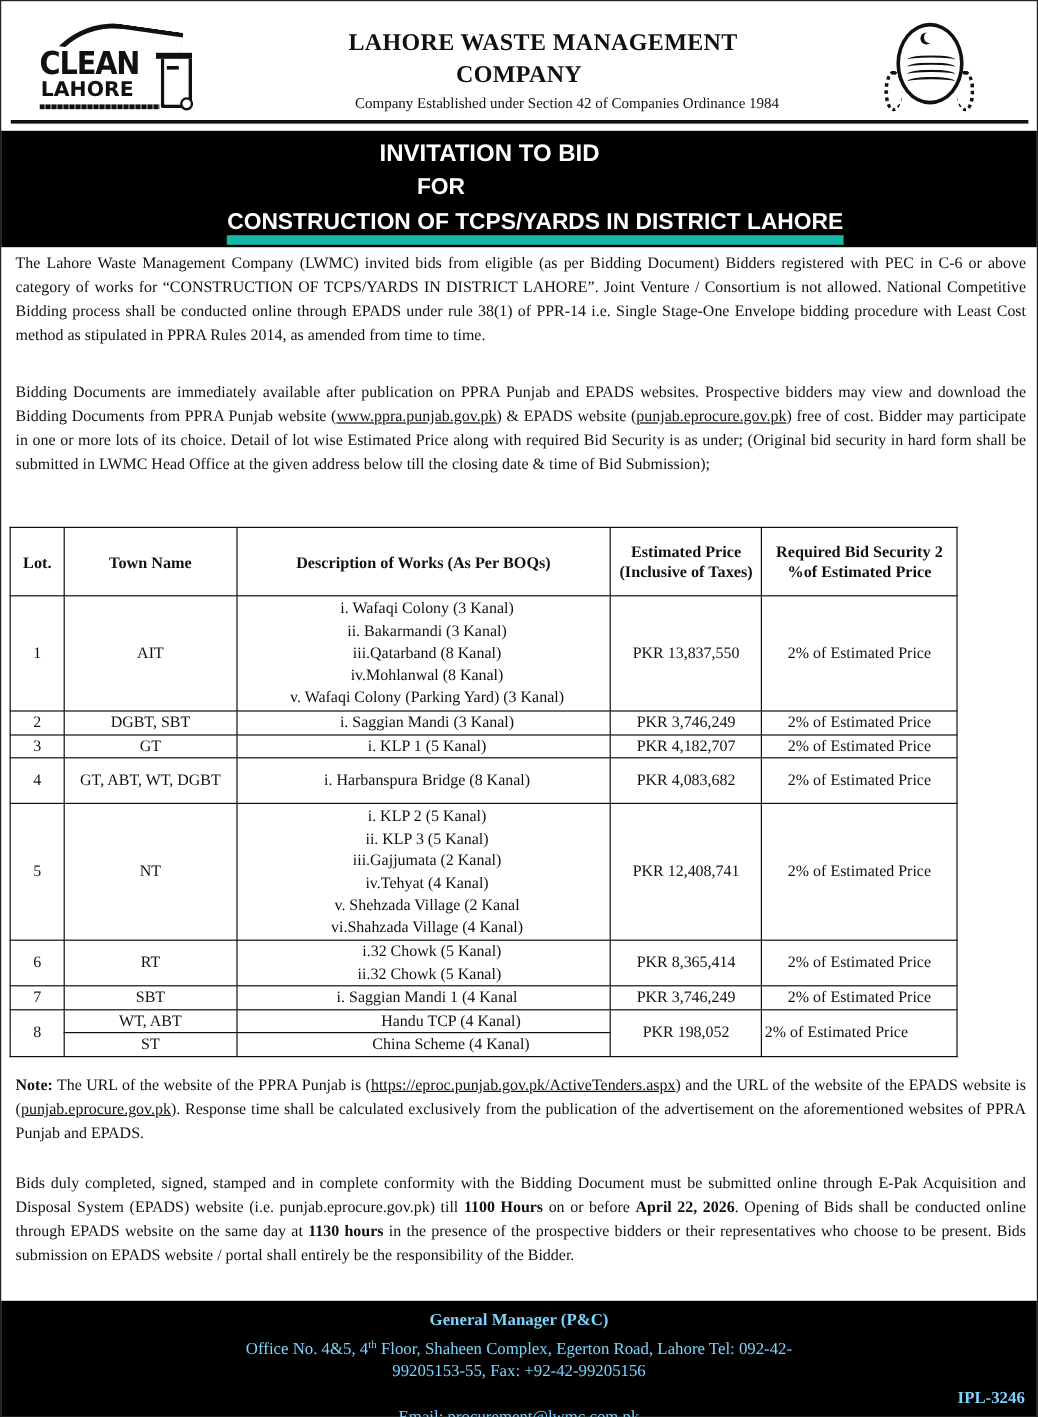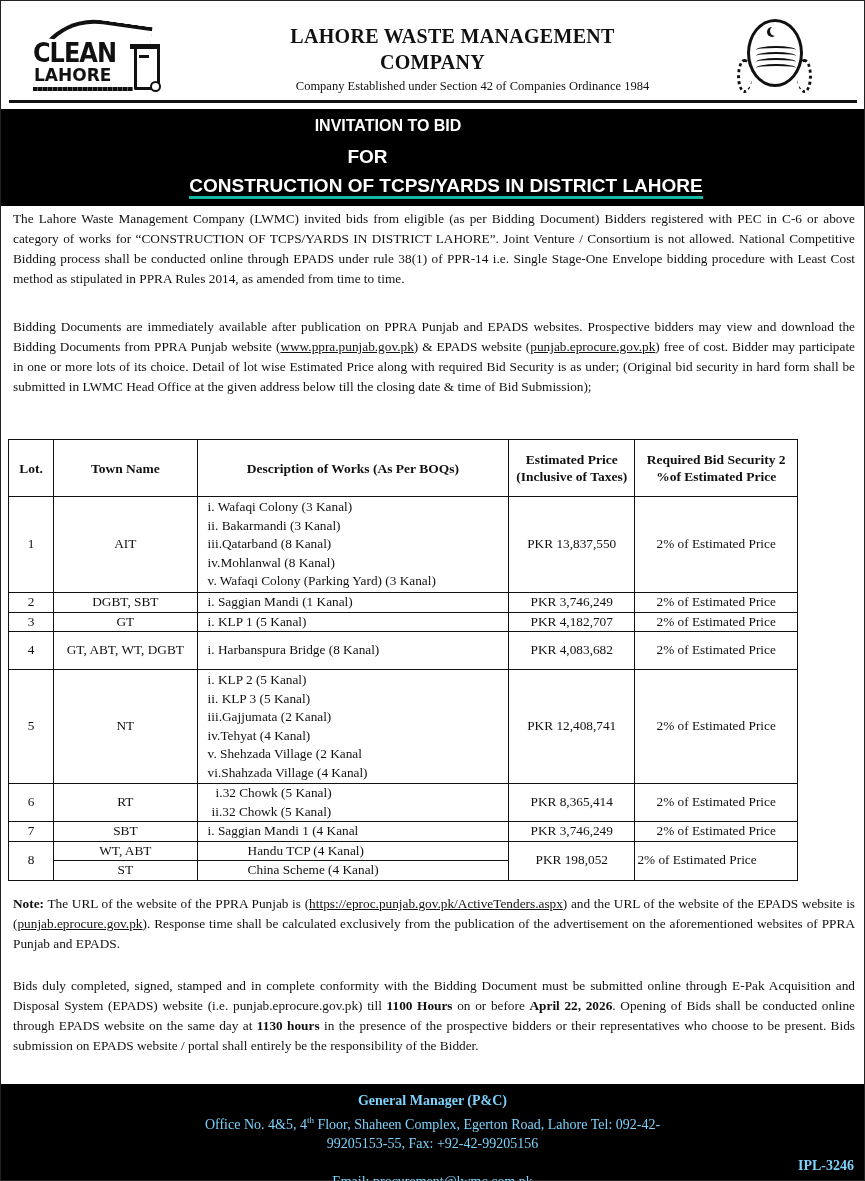--- a/index.html
+++ b/index.html
@@ -27,40 +27,40 @@
   .emblem-circle { position: absolute; left: 4px; top: 0; width: 50px; height: 62px; border: 3px solid #111; border-radius: 50%; overflow: hidden; }
   .wave { position: absolute; left: 6px; width: 40px; height: 6px; border-top: 2px solid #111; border-radius: 50% 50% 0 0; }
   .crescent { position: absolute; left: 20px; top: 4px; width: 10px; height: 10px; border-radius: 50%; box-shadow: -3px 1px 0 0 #111; }
   .wreath-l, .wreath-r { position: absolute; top: 40px; width: 12px; height: 28px; border: 3px dotted #111; border-radius: 50%; }
   .wreath-l { left: -6px; border-right: none; }
   .wreath-r { left: 54px; border-left: none; }
   .header-rule { position: absolute; left: 8px; top: 99px; width: 848px; height: 3px; background: #111; }
 
   
   .title-band { position: absolute; left: 0; top: 108px; width: 863px; height: 97px; background: #000; color: #fff; text-align: center; font-family: "Liberation Sans", sans-serif; font-weight: bold; }
-  .title-band .t1 { position: absolute; left: 0; width: 774px; top: 8px; font-size: 16px; }
+  .title-band .t1 { position: absolute; left: 0; width: 774px; top: 8px; font-size: 20px; padding-left: 20px; }
   .title-band .t2 { position: absolute; left: 0; width: 733px; top: 37px; font-size: 19px; }
   .title-band .t3 { position: absolute; left: 0; width: 863px; top: 66px; font-size: 19px; }
-  .title-band .t3 span { border-bottom: 3px solid #14b8a6; padding-bottom: 0px; margin-left: 27px; }
+  .title-band .t3 span { border-bottom: 8px solid #14b8a6; padding-bottom: 0px; margin-left: 27px; }
 
   
   .para { position: absolute; left: 12px; width: 842px; font-size: 13.3px; line-height: 20px; text-align: justify; text-align-last: left; font-family: "Liberation Serif", serif; }
   .para u { text-decoration: underline; }
   .p1 { top: 208px; }
   .p2 { top: 316px; }
   .p3 { top: 893px; }
   .p4 { top: 975px; }
   .b { font-weight: bold; }
 
   
   table.bids { position: absolute; left: 7px; top: 438px; width: 790px; border-collapse: collapse; font-family: "Liberation Serif", serif; font-size: 13.3px; }
   table.bids th, table.bids td { border: 1.5px solid #111; padding: 0 4px; }
   table.bids th { font-weight: bold; text-align: center; height: 56px; line-height: 17px; font-size: 13.5px; }
   table.bids td { text-align: center; line-height: 18.5px; }
-  table.bids td.desc { text-align: left; padding-left: 10px; }
+  table.bids td.desc { text-align: center; padding-left: 10px; }
   table.bids td.desc.center-ish { padding-left: 50px; margin-top: 42px; }
   table.bids td.price, table.bids td.sec { font-weight: 500; }
   .col-lot { width: 38px; }
   .col-town { width: 147px; margin-left: 47px; }
   .col-desc { width: 335px; }
   .col-price { width: 126px; }
   .col-sec { width: 168px; }
 
   
   .footer-band { position: absolute; left: 0; top: 1083px; width: 863px; height: 96px; background: #000; color: #7dd3fc; font-family: "Liberation Serif", serif; }
@@ -140,21 +140,21 @@
           <div>v.  Wafaqi Colony (Parking Yard) (3 Kanal)</div>
         </td>
         <td class="price">PKR 13,837,550</td>
         <td class="sec">2% of Estimated Price</td>
       </tr>
 
       <tr style="height:19px;">
         <td>2</td>
         <td>DGBT, SBT</td>
         <td class="desc">
-            <div>i.  Saggian Mandi (1 Kanal)</div>
+            <div>i.  Saggian Mandi (3 Kanal)</div>
           </td>
         <td class="price">PKR 3,746,249</td>
         <td class="sec">2% of Estimated Price</td>
       </tr>
 
       <tr style="height:19px;">
         <td>3</td>
         <td>GT</td>
         <td class="desc">
             <div>i.  KLP 1 (5 Kanal)</div>

